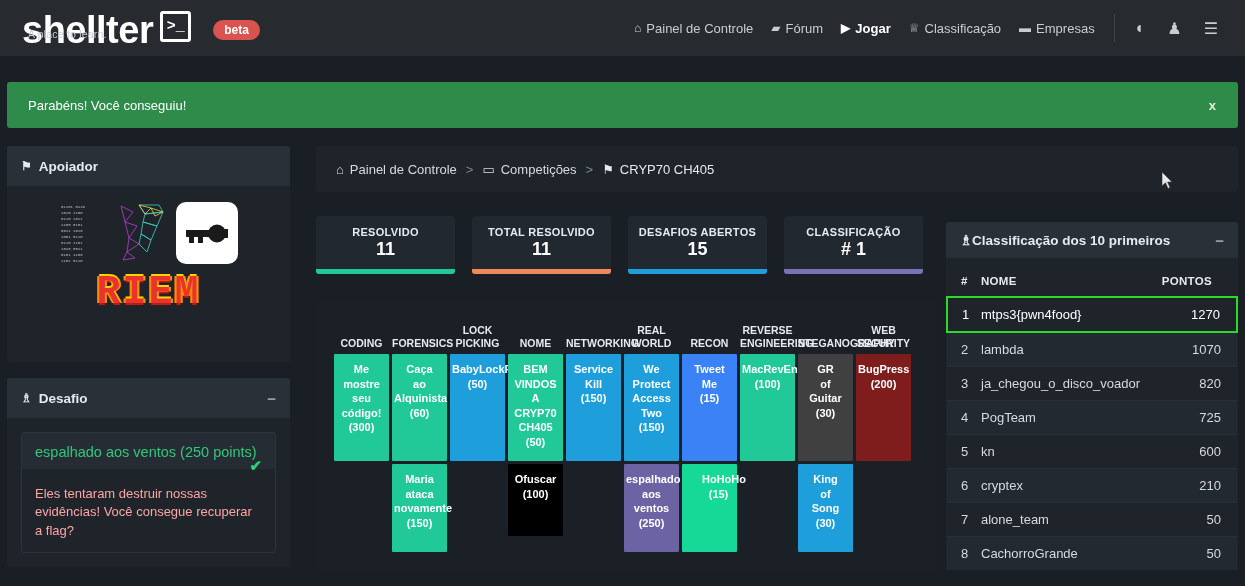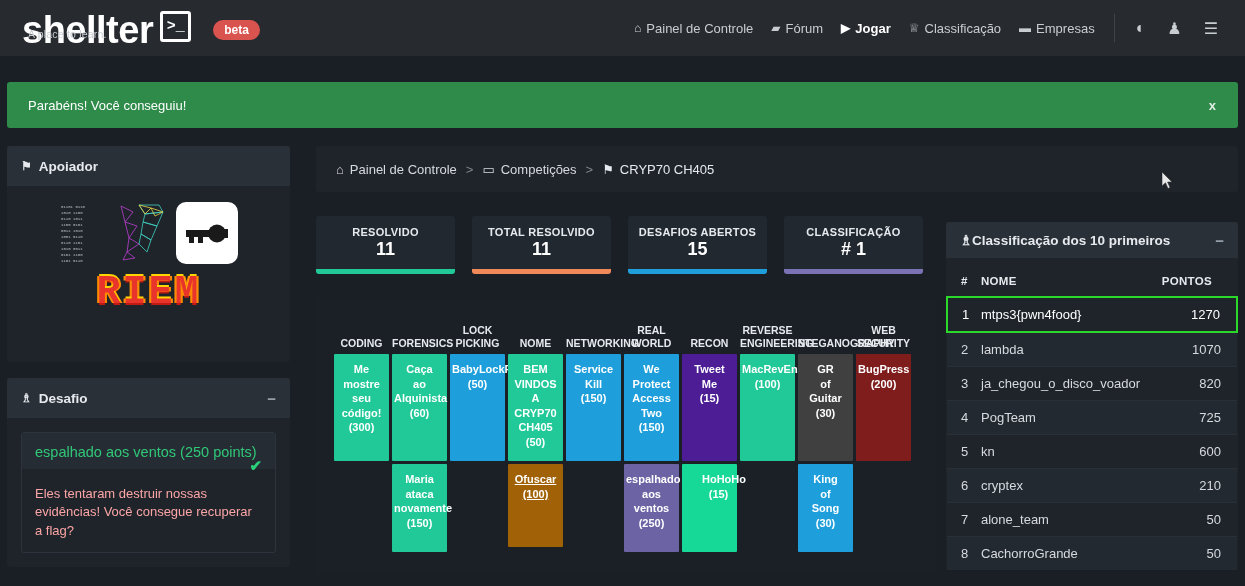--- a/index.html
+++ b/index.html
@@ -424,21 +424,21 @@
         </div>
         <div class="col">
           <div class="tile" style="background: rgb(32, 201, 151); height: 107px;">
             <span>BEM</span>
             <span>VINDOS</span>
             <span>A</span>
             <span>CRYP70</span>
             <span>CH405</span>
             <span>(50)</span>
           </div>
-          <div class="tile" style="background: #a16207; height: 83px; text-decoration: underline;">
+          <div class="tile" style="background: #000000; height: 72px;">
             <span>Ofuscar</span>
             <span>(100)</span>
           </div>
         </div>
         <div class="col">
           <div class="tile" style="background: rgb(30, 159, 219); height: 107px;">
             <span>Service</span>
             <span>Kill</span>
             <span>(150)</span>
           </div>
@@ -452,21 +452,21 @@
             <span>(150)</span>
           </div>
           <div class="tile" style="background: rgb(108, 99, 165); height: 88px;">
             <span>espalhado</span>
             <span>aos</span>
             <span>ventos</span>
             <span>(250)</span>
           </div>
         </div>
         <div class="col">
-          <div class="tile" style="background: #4c1d95; height: 107px;">
+          <div class="tile" style="background: #3b82f6; height: 107px;">
             <span>Tweet</span>
             <span>Me</span>
             <span>(15)</span>
           </div>
           <div class="tile" style="background: rgb(22, 216, 151); height: 88px; padding-left: 20px;">
             <span>HoHoHo</span>
             <span>(15)</span>
           </div>
         </div>
         <div class="col">

